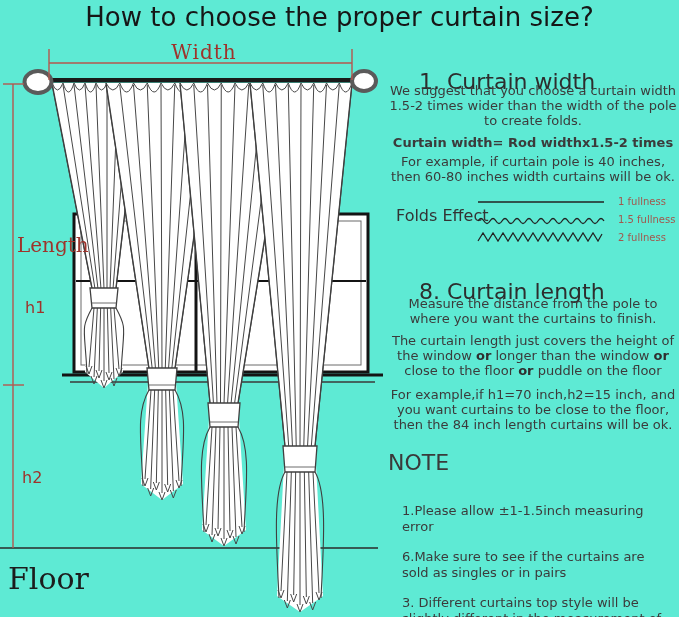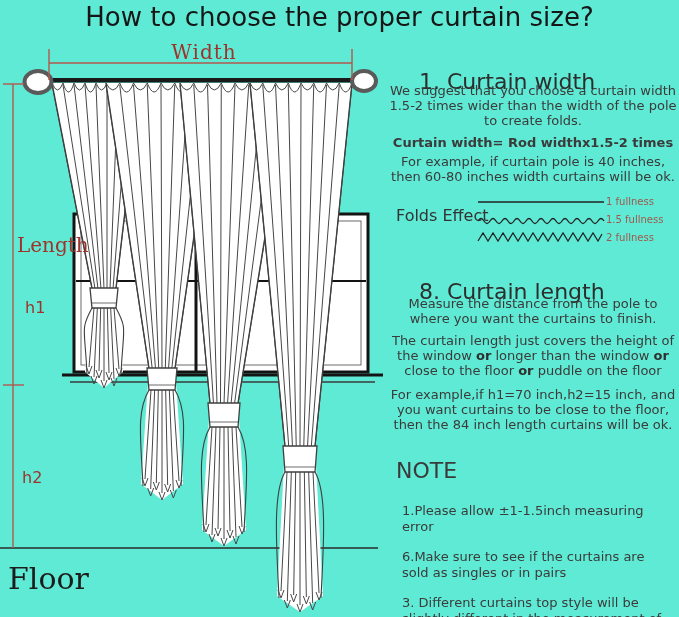--- a/index.html
+++ b/index.html
@@ -11,23 +11,23 @@
   .col{position:absolute;left:386px;top:0;width:293px;height:617px;}
   .col .h{position:absolute;left:16px;margin:17px;font-size:22px;font-weight:400;color:#2d2d2d;}
   .col p{position:absolute;left:2px;right:1px;margin:0;font-size:13px;line-height:15px;color:#3b3b3b;text-align:center;}
   .h1-pos{top:52px;} .p-w1{top:83px;} .p-formula{top:135px;font-weight:bold;color:#222;}
   .p-w2{top:154px;}
   .folds{position:absolute;top:192px;left:0;right:0;height:60px;}
   .folds-label{position:absolute;left:10px;top:14px;font-size:16px;color:#333;}
   .fold-row{position:absolute;left:90px;height:14px;display:flex;align-items:center;}
   .fr0{top:2px;} .fr1{top:20px;} .fr2{top:38px;}
   .fold-row svg{display:block;}
-  .fold-row .fl{margin-left:0;font-size:10px;color:#a2574d;white-space:nowrap;}
+  .fold-row .fl{margin-left:12px;font-size:10px;color:#a2574d;white-space:nowrap;}
   .h2-pos{top:262px;} .p-l1{top:296px;} .p-l2{top:333px;} .p-l3{top:387px;}
-  .note-h{position:absolute;left:2px;top:450px;margin:8px;font-size:22px;font-weight:400;color:#3a3a3a;}
+  .note-h{position:absolute;left:2px;top:450px;margin:0;font-size:22px;font-weight:400;color:#3a3a3a;}
   .notes{position:absolute;left:2px;right:0;top:489px;font-size:13px;line-height:16px;color:#3b3b3b;}
   .notes div{margin:14px;}
   b.orb{font-weight:bold;color:#2f2f2f;}
   text.redserif{font-family:"DejaVu Serif",serif;fill:#9e332b;}
   text.redsans{font-family:"DejaVu Sans",sans-serif;fill:#9e332b;}
   text.floor{font-family:"DejaVu Serif",serif;fill:#1c1c1c;}
 </style>
 </head>
 <body>
 

